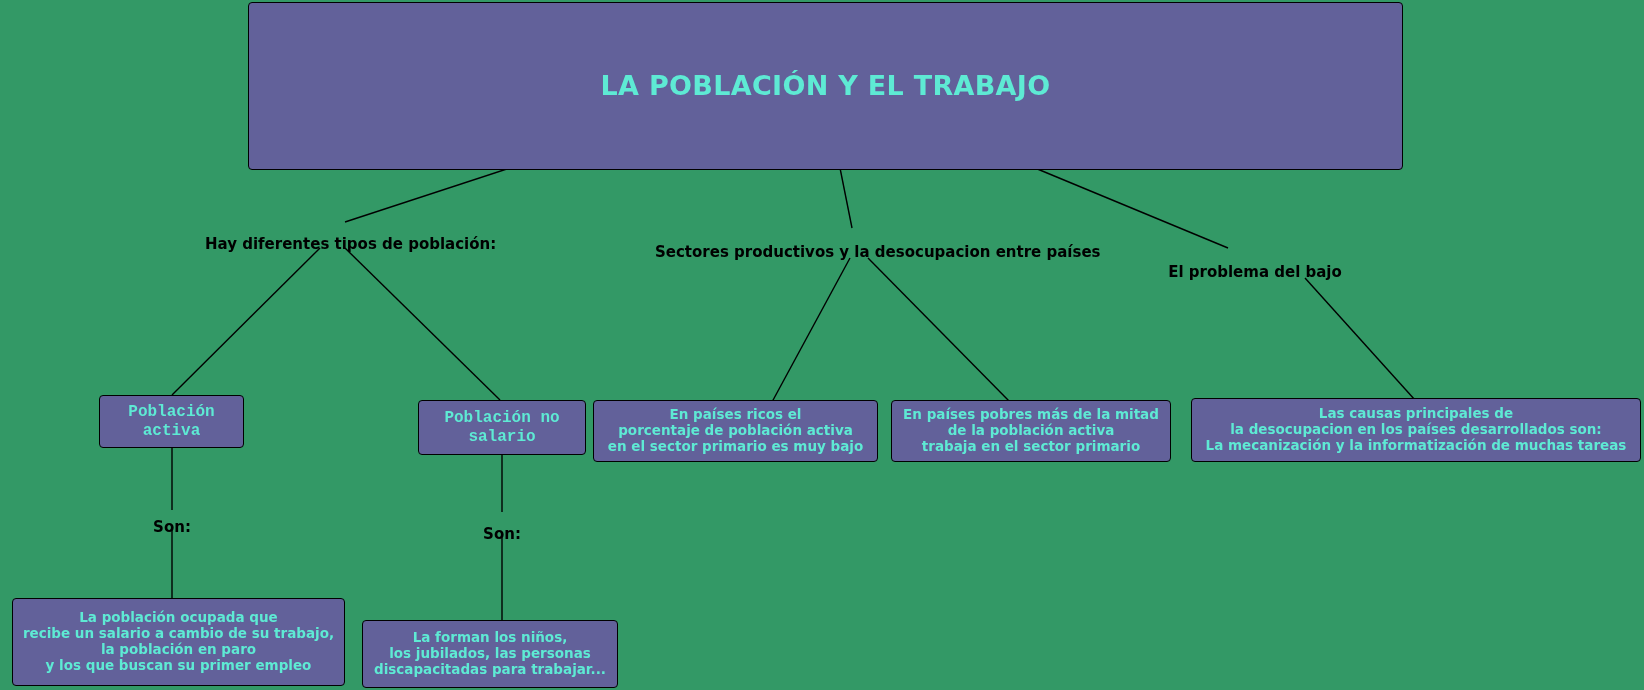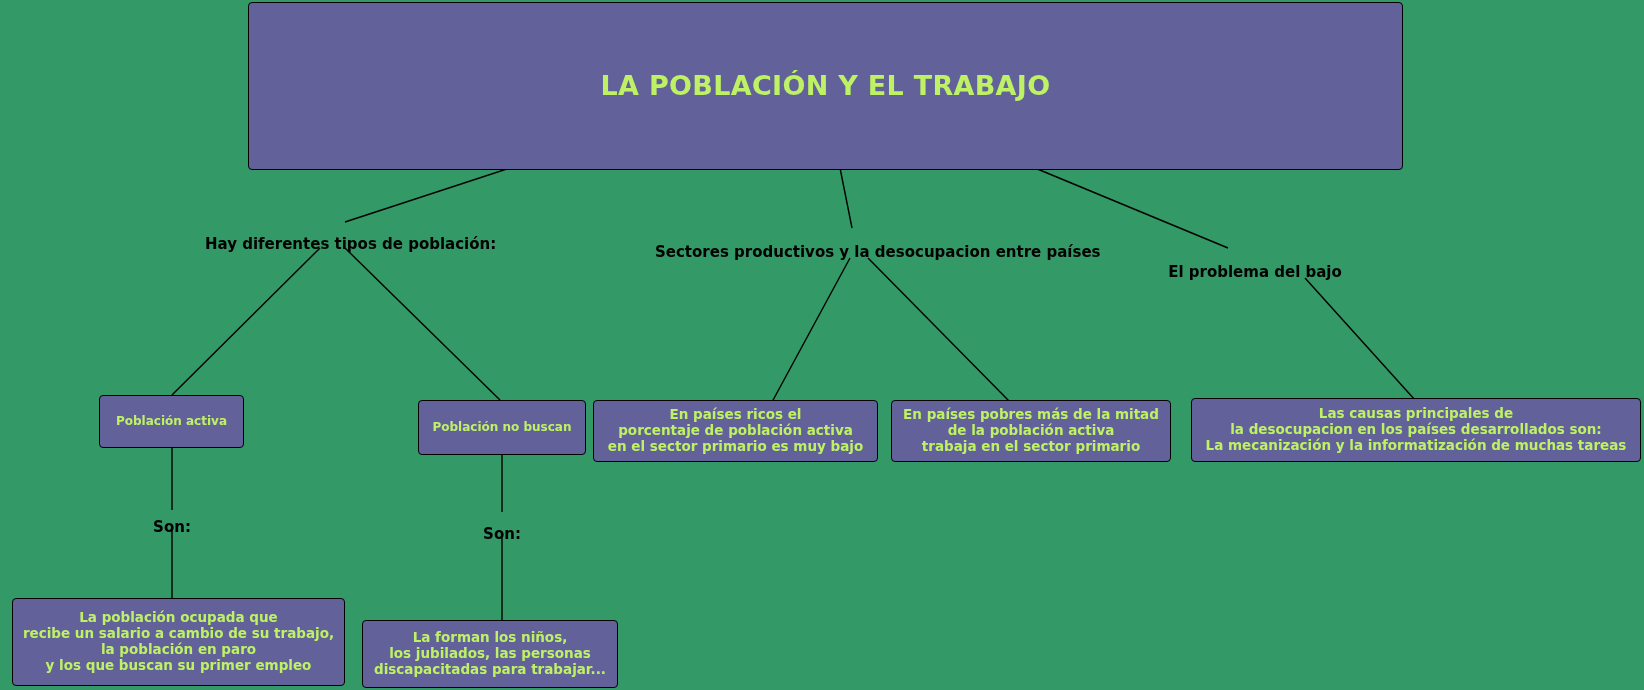--- a/index.html
+++ b/index.html
@@ -22,35 +22,36 @@
     width: 1644px;
     height: 690px;
     pointer-events: none;
   }
   .node {
     position: absolute;
     box-sizing: border-box;
     background: #62619a;
     border: 1px solid #000000;
     border-radius: 4px;
-    color: #bef264;
+    color: #5eead4;
     display: flex;
     align-items: center;
     justify-content: center;
     text-align: center;
     font-weight: bold;
     line-height: 1.18;
     white-space: pre-line;
   }
   .node.root {
     font-size: 27px;
     letter-spacing: 0.3px;
   }
   .node.small {
-    font-size: 12px;
+    font-size: 16px;
+    font-family: Liberation Mono, monospace;
   }
   .node.med {
     font-size: 13.5px;
   }
   .edge-label {
     position: absolute;
     color: #000000;
     font-size: 15px;
     font-weight: bold;
     white-space: nowrap;
@@ -82,21 +83,21 @@
   <div class="node root" style="left:248px; top:2px; width:1155px; height:168px;">LA POBLACIÓN Y EL TRABAJO</div>
 
   <div class="edge-label" style="left:205px; top:235px; width:280px;">Hay diferentes tipos de población:</div>
 
   <div class="edge-label" style="left:655px; top:243px; width:400px;">Sectores productivos y la desocupacion entre países</div>
 
   <div class="edge-label" style="left:1130px; top:263px; width:250px;">El problema del bajo</div>
 
   <div class="node small" style="left:99px; top:395px; width:145px; height:53px;">Población activa</div>
 
-  <div class="node small" style="left:418px; top:400px; width:168px; height:55px;">Población no buscan</div>
+  <div class="node small" style="left:418px; top:400px; width:168px; height:55px;">Población no salario</div>
 
   <div class="node med" style="left:891px; top:400px; width:280px; height:62px;">En países pobres más de la mitad
 de la población activa
 trabaja en el sector primario</div>
 
   <div class="node med" style="left:593px; top:400px; width:285px; height:62px;">En países ricos el
 porcentaje de población activa
 en el sector primario es muy bajo</div>
 
   <div class="node med" style="left:1191px; top:398px; width:450px; height:64px;">Las causas principales de

